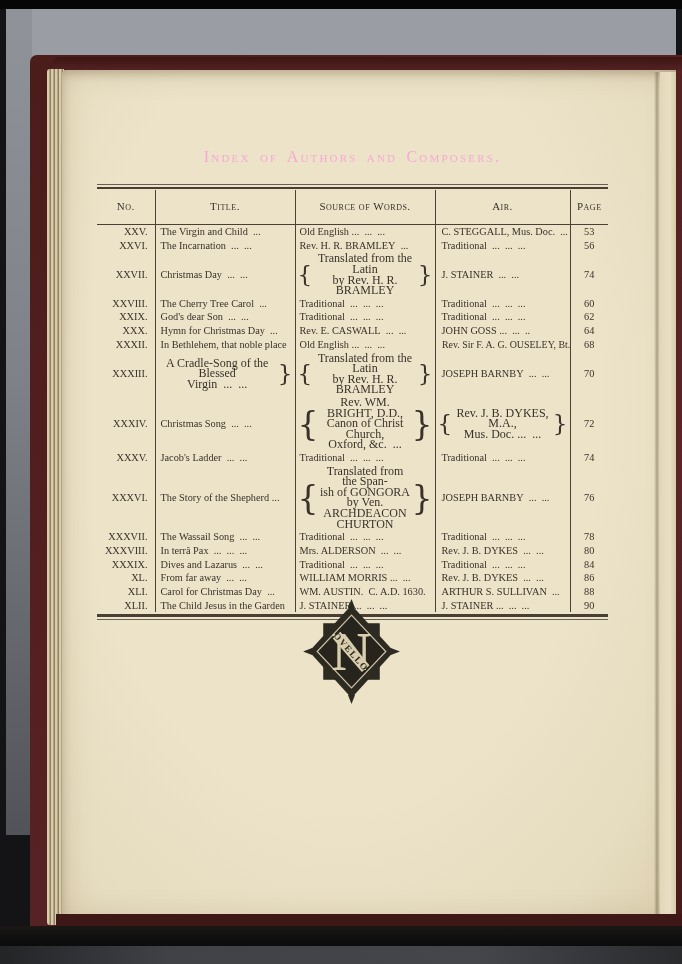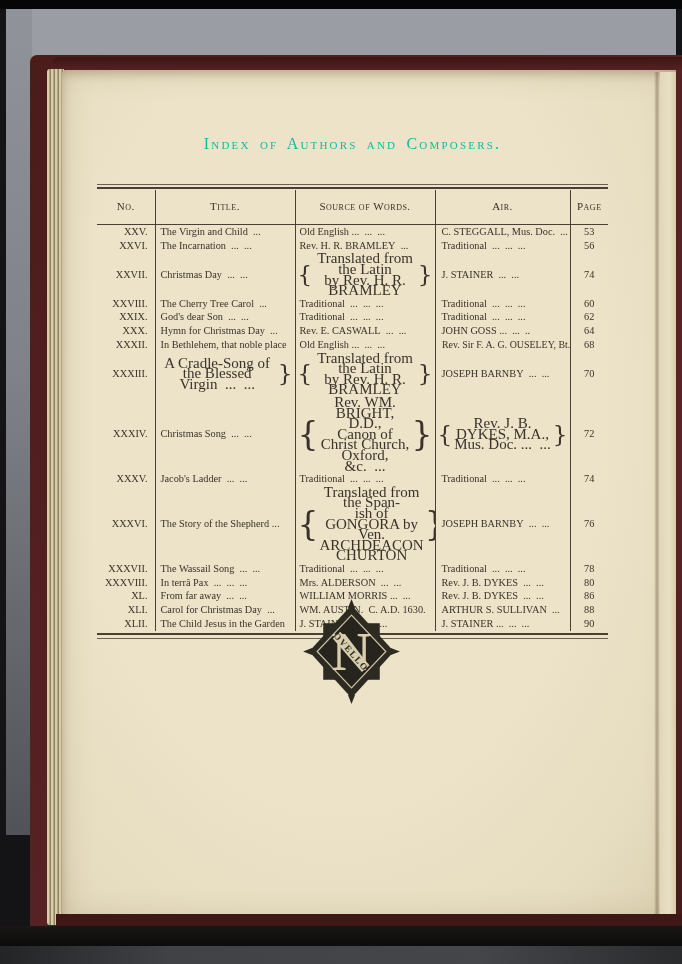--- a/index.html
+++ b/index.html
@@ -33,44 +33,44 @@
     background:linear-gradient(90deg,rgba(101,84,55,0),rgba(101,84,55,.45),rgba(101,84,55,0));}
   .page-sliver{left:660px;top:72px;width:16px;height:846px;
     background:linear-gradient(90deg,#e2d7ba,#e8dec2 60%,#d8cba9);}
   .cover-bottom-edge{left:56px;top:914px;width:626px;height:14px;background:#3d1817;}
   .shadow-bottom{left:0;top:926px;width:682px;height:22px;
     background:linear-gradient(#1a1714,#0a0a0b);}
   .gray-bottom{left:0;top:946px;width:682px;height:18px;
     background:linear-gradient(90deg,#232426,#414246 25%,#45464a 70%,#2a2b2d);}
 
   
-  .heading{left:97px;top:135px;width:511px;text-align:center;
+  .heading{left:97px;top:148px;width:511px;text-align:center;
     font-variant:small-caps;font-size:16px;letter-spacing:2.2px;word-spacing:3px;
-    color:#14b8a6;}
+    color:#f9a8d4;}
 
   .table-wrap{left:97px;top:184px;width:511px;}
   .rule{position:absolute;left:0;width:511px;background:#493f33;}
   .rule-top-thin{top:0;height:1px;opacity:.8;}
   .rule-top-thick{top:3px;height:2px;}
   table{border-collapse:collapse;table-layout:fixed;width:511px;margin-top:6px;
     font-size:10.3px;line-height:13.7px;color:#3a322a;}
   th,td{padding:0;vertical-align:middle;font-weight:normal;overflow:hidden;}
   th+th, td+td{border-left:1px solid #4a4036;}
   thead th{height:34px;border-bottom:1px solid #4a4036;
     font-variant:small-caps;font-size:11px;letter-spacing:.5px;text-align:center;}
   .col-no{text-align:right;padding-right:7px;}
   .col-title{padding-left:5px;}
   .col-source{padding-left:4px;}
   .col-air{padding-left:6px;}
   .col-page{text-align:center;}
   .ctext{display:inline-block;white-space:nowrap;}
   td.braced{text-align:center;padding-left:2px;padding-right:2px;}
   .bwrap{display:inline-flex;align-items:center;justify-content:center;gap:1px;
     padding:1px 0;}
-  .lines{white-space:pre-line;font-size:15px;line-height:10.6px;text-align:center;}
+  .lines{white-space:pre-line;font-size:12px;line-height:10.6px;text-align:center;}
   .brace{font-family:"DejaVu Serif",serif;line-height:.9;color:#3a322a;}
   .brace.l2{font-size:23px;}
   .brace.l3{font-size:33px;}
   .rules-bottom{position:relative;width:511px;height:8px;margin-top:2px;}
   .rule-bot-thick{top:0;height:2.5px;}
   .rule-bot-thin{top:5px;height:1px;opacity:.8;}
 
   
   .logo{left:303px;top:599px;width:97px;height:105px;}
   .emb-n{font-family:"Liberation Serif",serif;font-size:54px;font-weight:bold;fill:#d8cdac;}
@@ -232,20 +232,27 @@
           <td class="col-page"><span class="ctext">78</span></td>
         </tr>
         <tr>
           <td class="col-no"><span class="ctext">XXXVIII.</span></td>
           <td class="col-title"><span class="ctext">In terrâ Pax ... ... ...</span></td>
           <td class="col-source"><span class="ctext">Mrs. ALDERSON ... ...</span></td>
           <td class="col-air"><span class="ctext">Rev. J. B. DYKES ... ...</span></td>
           <td class="col-page"><span class="ctext">80</span></td>
         </tr>
         <tr>
+          <td class="col-no"><span class="ctext">XXXIX.</span></td>
+          <td class="col-title"><span class="ctext">Dives and Lazarus ... ...</span></td>
+          <td class="col-source"><span class="ctext">Traditional ... ... ...</span></td>
+          <td class="col-air"><span class="ctext">Traditional ... ... ...</span></td>
+          <td class="col-page"><span class="ctext">84</span></td>
+        </tr>
+        <tr>
           <td class="col-no"><span class="ctext">XL.</span></td>
           <td class="col-title"><span class="ctext">From far away ... ...</span></td>
           <td class="col-source"><span class="ctext">WILLIAM MORRIS ... ...</span></td>
           <td class="col-air"><span class="ctext">Rev. J. B. DYKES ... ...</span></td>
           <td class="col-page"><span class="ctext">86</span></td>
         </tr>
         <tr>
           <td class="col-no"><span class="ctext">XLI.</span></td>
           <td class="col-title"><span class="ctext">Carol for Christmas Day ...</span></td>
           <td class="col-source"><span class="ctext">WM. AUSTIN. C. A.D. 1630.</span></td>

